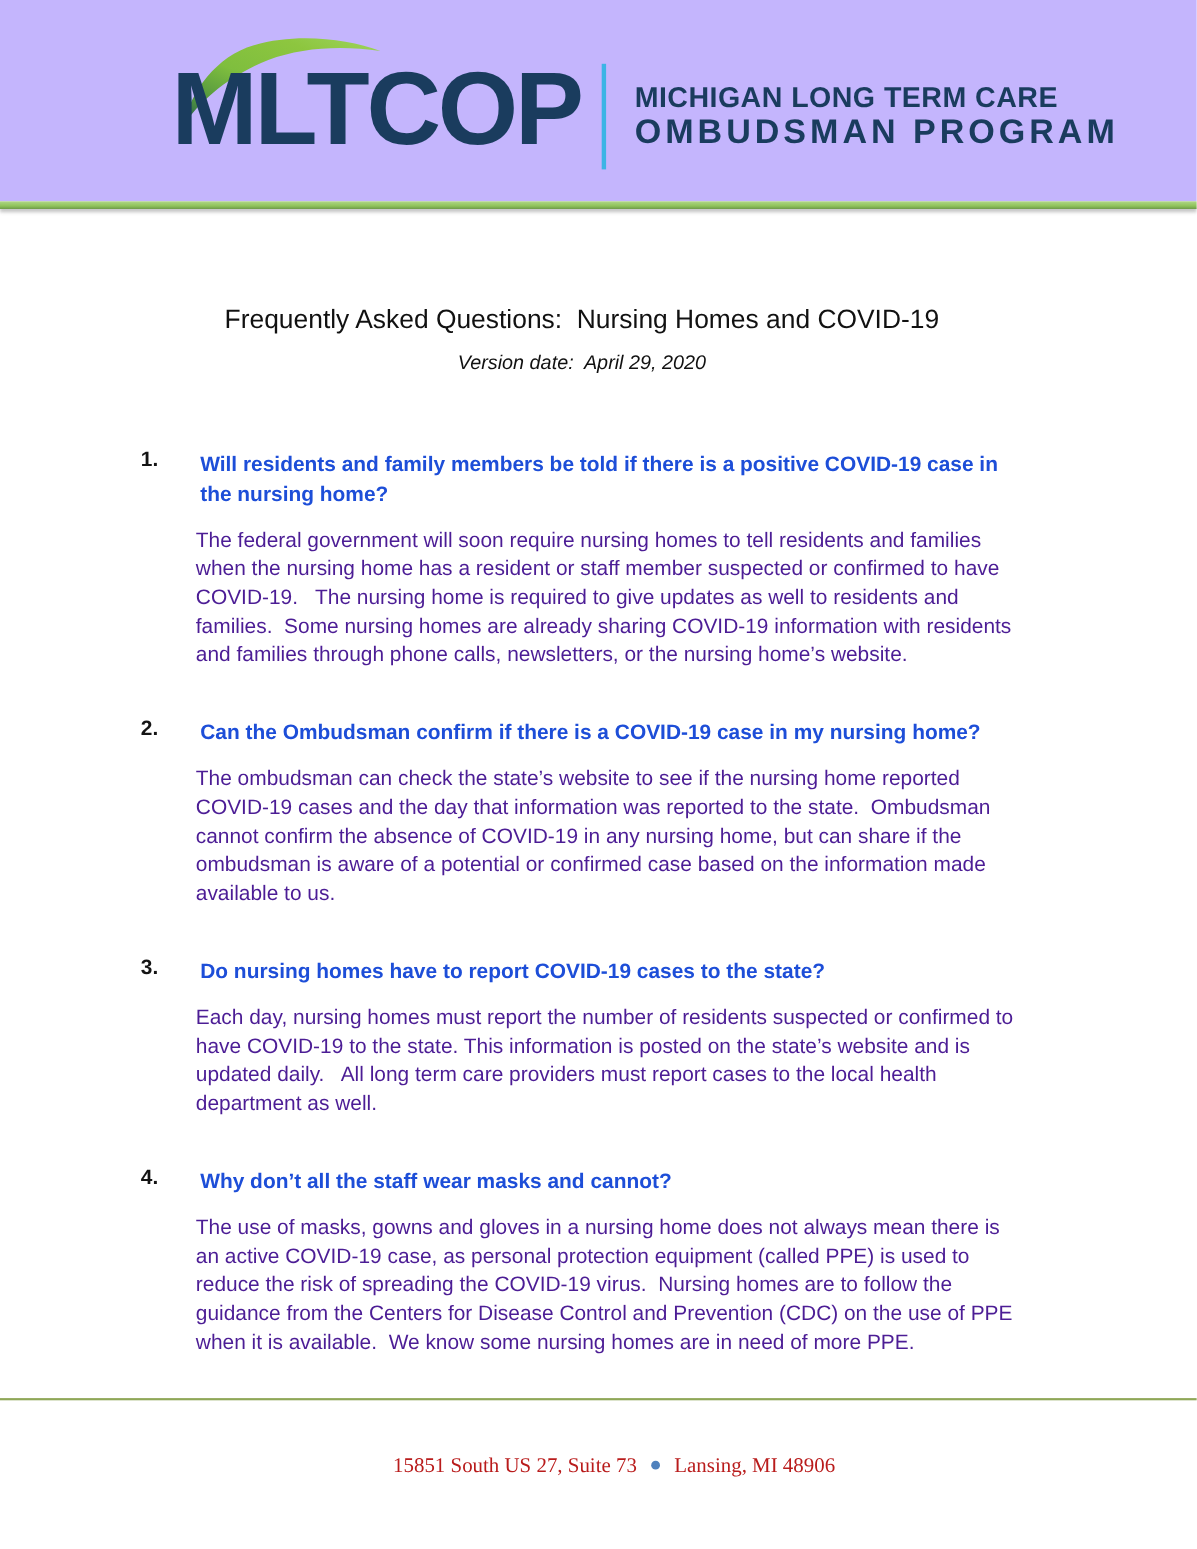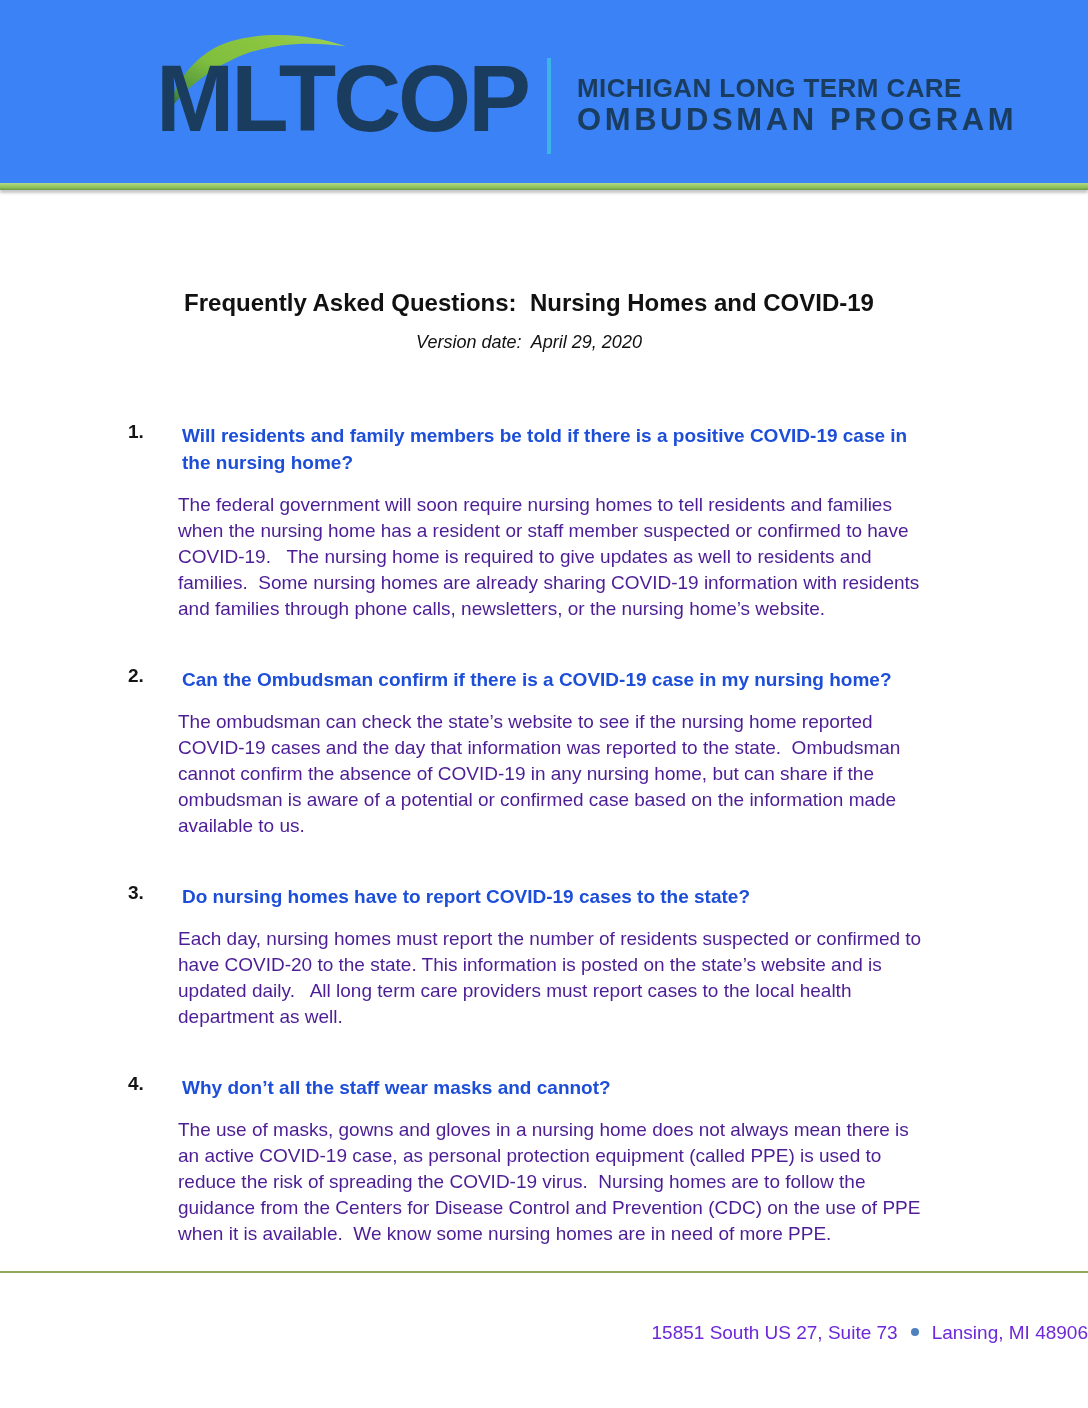--- a/index.html
+++ b/index.html
@@ -7,21 +7,21 @@
   body {
     width: 1088px; height: 1408px;
     background: #ffffff;
     font-family: "Liberation Sans", sans-serif;
     position: relative;
     overflow: hidden;
   }
   .page { position: absolute; inset: 0; }
 
   
-  .header { position: absolute; top: 0; left: 0; width: 1088px; height: 183px; background: #3b82f6; }
+  .header { position: absolute; top: 0; left: 0; width: 1088px; height: 183px; background: #c4b5fd; }
   .swoosh { position: absolute; left: 158px; top: 33px; width: 192px; height: 82px; }
   .logo-text {
     position: absolute; left: 156px; top: 52px;
     font-size: 94px; font-weight: bold; letter-spacing: -3px;
     color: #1a3c5e; line-height: 1;
   }
   .logo-sep {
     position: absolute; left: 547px; top: 58px;
     width: 4px; height: 96px; background: #3cb4e5;
   }
@@ -34,23 +34,23 @@
 
   .green-bar {
     position: absolute; top: 183px; left: 0; width: 1088px; height: 7px;
     background: linear-gradient(180deg, #b0d687 0%, #8fc35a 60%, #6e9a4a 100%);
     box-shadow: 0 3px 3px rgba(130,130,130,0.45);
   }
 
   
   .main { position: absolute; top: 0; left: 128px; width: 802px; }
   .title {
-    margin: 12px; padding-top: 276px;
+    margin: 0; padding-top: 276px;
     text-align: center;
-    font-size: 24px; font-weight: bold; color: #111;
+    font-size: 24px; font-weight: normal; color: #111;
     white-space: pre-wrap; line-height: 30px;
   }
   .version {
     margin-top: 11px; text-align: center;
     font-size: 18px; color: #111; white-space: pre-wrap; line-height: 24px; font-style: italic;
   }
 
   .faq { margin-top: 40px; }
   .faq.first { margin-top: 64px; }
   .faq-head { display: flex; }
@@ -66,22 +66,22 @@
   .faq-a {
     margin: 12px 0 0 50px; width: 752px;
     font-size: 19px; line-height: 26px; color: #4c1d95;
     white-space: pre-wrap;
   }
 
   
   .footer { position: absolute; top: 1271px; left: 0; width: 1088px; }
   .footer-rule { height: 2px; width: 1088px; background: #8fa758; }
   .footer-line {
-    text-align: right; font-size: 19px; line-height: 32px;
-    color: #6d28d9; white-space: pre-wrap;
+    text-align: center; font-size: 19px; line-height: 32px;
+    color: #b91c1c; white-space: pre-wrap; font-family: Liberation Serif, serif;
   }
   .footer-line.first { margin-top: 12px; }
   .dot {
     display: inline-block; width: 8px; height: 8px; border-radius: 50%;
     background: #4f81bd; margin: 0 13px; vertical-align: middle;
     position: relative; top: -2px;
   }
 </style>
 </head>
 <body>
@@ -129,21 +129,21 @@
         <h2 class="faq-q">Can the Ombudsman confirm if there is a COVID-19 case in my nursing home?</h2>
       </div>
       <p class="faq-a">The ombudsman can check the state’s website to see if the nursing home reported COVID-19 cases and the day that information was reported to the state.  Ombudsman cannot confirm the absence of COVID-19 in any nursing home, but can share if the ombudsman is aware of a potential or confirmed case based on the information made available to us.</p>
     </section>
 
     <section class="faq">
       <div class="faq-head">
         <span class="faq-num">3.</span>
         <h2 class="faq-q">Do nursing homes have to report COVID-19 cases to the state?</h2>
       </div>
-      <p class="faq-a">Each day, nursing homes must report the number of residents suspected or confirmed to have COVID-20 to the state. This information is posted on the state’s website and is updated daily.   All long term care providers must report cases to the local health department as well.</p>
+      <p class="faq-a">Each day, nursing homes must report the number of residents suspected or confirmed to have COVID-19 to the state. This information is posted on the state’s website and is updated daily.   All long term care providers must report cases to the local health department as well.</p>
     </section>
 
     <section class="faq">
       <div class="faq-head">
         <span class="faq-num">4.</span>
         <h2 class="faq-q">Why don’t all the staff wear masks and cannot?</h2>
       </div>
       <p class="faq-a">The use of masks, gowns and gloves in a nursing home does not always mean there is an active COVID-19 case, as personal protection equipment (called PPE) is used to reduce the risk of spreading the COVID-19 virus.  Nursing homes are to follow the guidance from the Centers for Disease Control and Prevention (CDC) on the use of PPE when it is available.  We know some nursing homes are in need of more PPE.</p>
     </section>
   </main>

